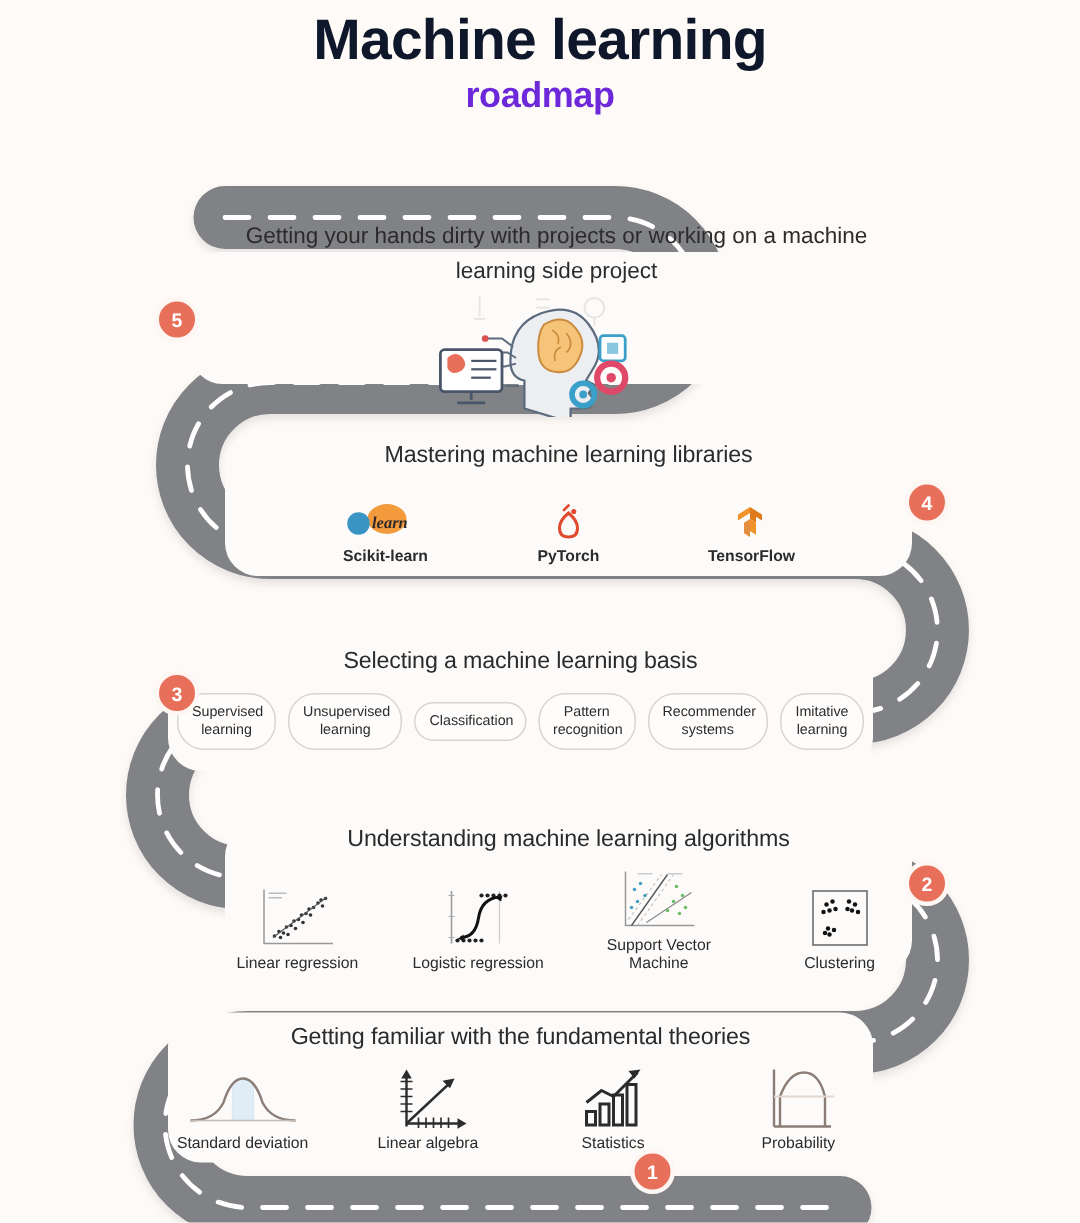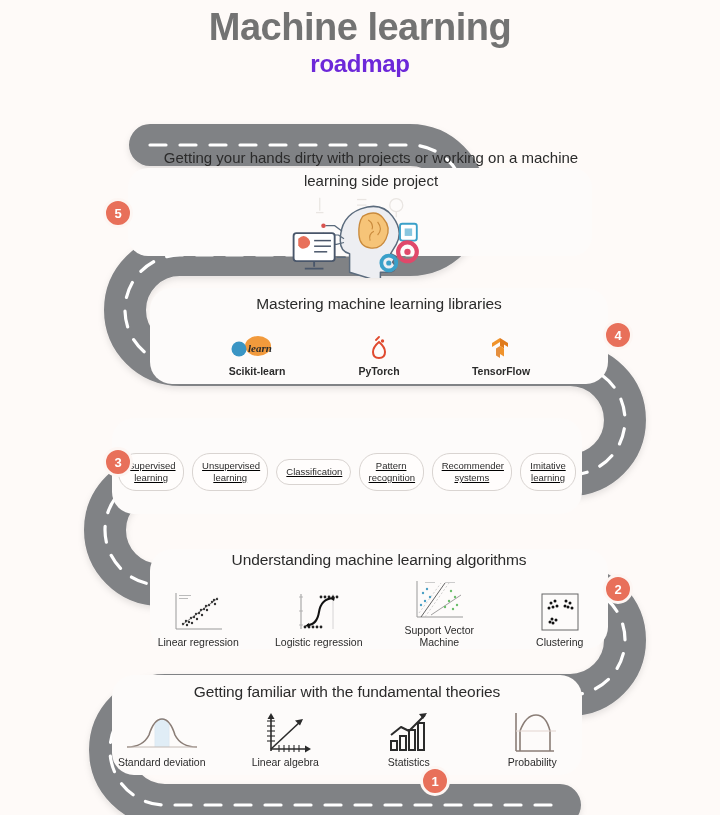--- a/index.html
+++ b/index.html
@@ -16,21 +16,21 @@
   
   #title-block {
     position: absolute;
     top: 6px; left: 0; right: 0;
     text-align: center;
     z-index: 20;
   }
   #title-line1 {
     font-size: 38px;
     font-weight: bold;
-    color: #737373;
+    color: #0f172a;
     letter-spacing: -0.5px;
     line-height: 1.15;
     text-align: center;
   }
   #title-line2 {
     font-size: 24px;
     font-weight: bold;
     color: #6d28d9;
     letter-spacing: -0.3px;
     line-height: 1.15;
@@ -123,21 +123,20 @@
   }
 
   
   .pill-row {
     display: flex;
     justify-content: center;
     align-items: center;
     gap: 8px;
     margin-top: 12px;
     padding: 0 6px;
-    text-decoration: underline;
   }
   .pill {
     border: 1px solid #d9d4d1;
     border-radius: 18px;
     background: #fffdfc;
     padding: 6px 9px;
     font-size: 9.5px;
     color: #2b2b2b;
     text-align: center;
     line-height: 1.25;
@@ -321,20 +320,21 @@
         </svg>
       </div>
       <div class="lib-label">TensorFlow</div>
     </div>
 
 
   </div>
 </div>
 
 <div class="card" id="card-3">
+  <div class="card-title">Selecting a machine learning basis</div>
   <div class="pill-row">
     <div class="pill">Supervised
 learning</div>
     <div class="pill">Unsupervised
 learning</div>
     <div class="pill">Classification</div>
     <div class="pill">Pattern
 recognition</div>
     <div class="pill">Recommender
 systems</div>

